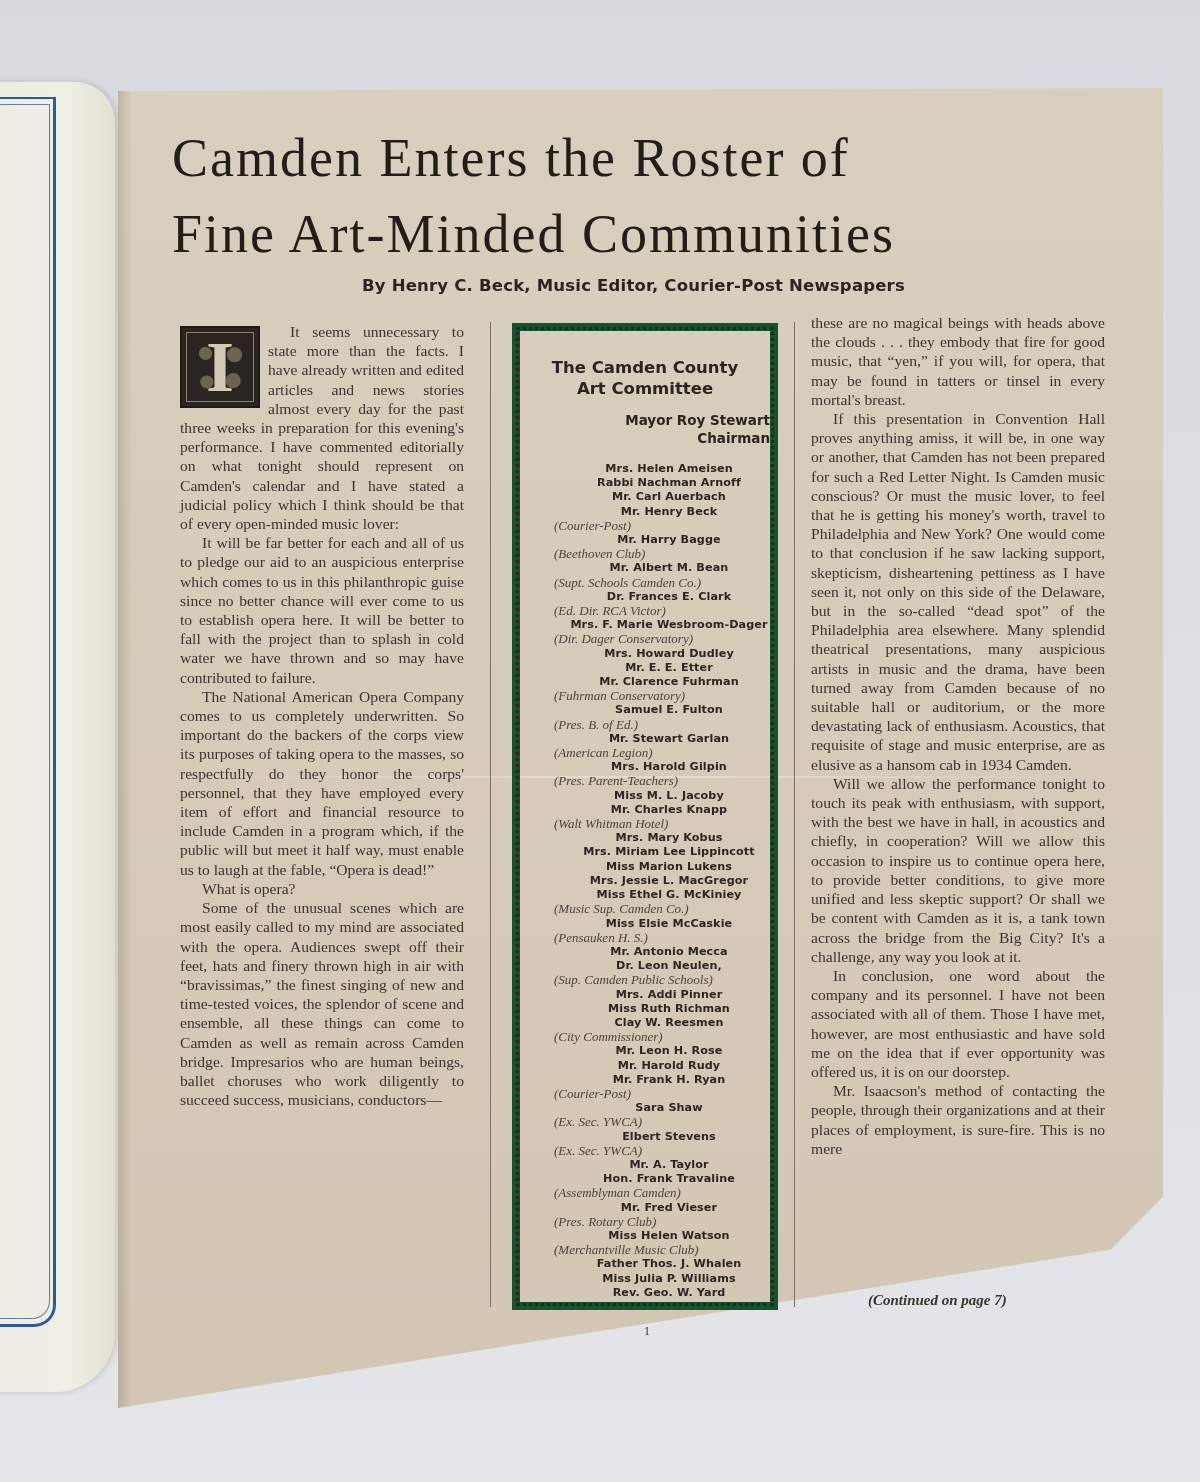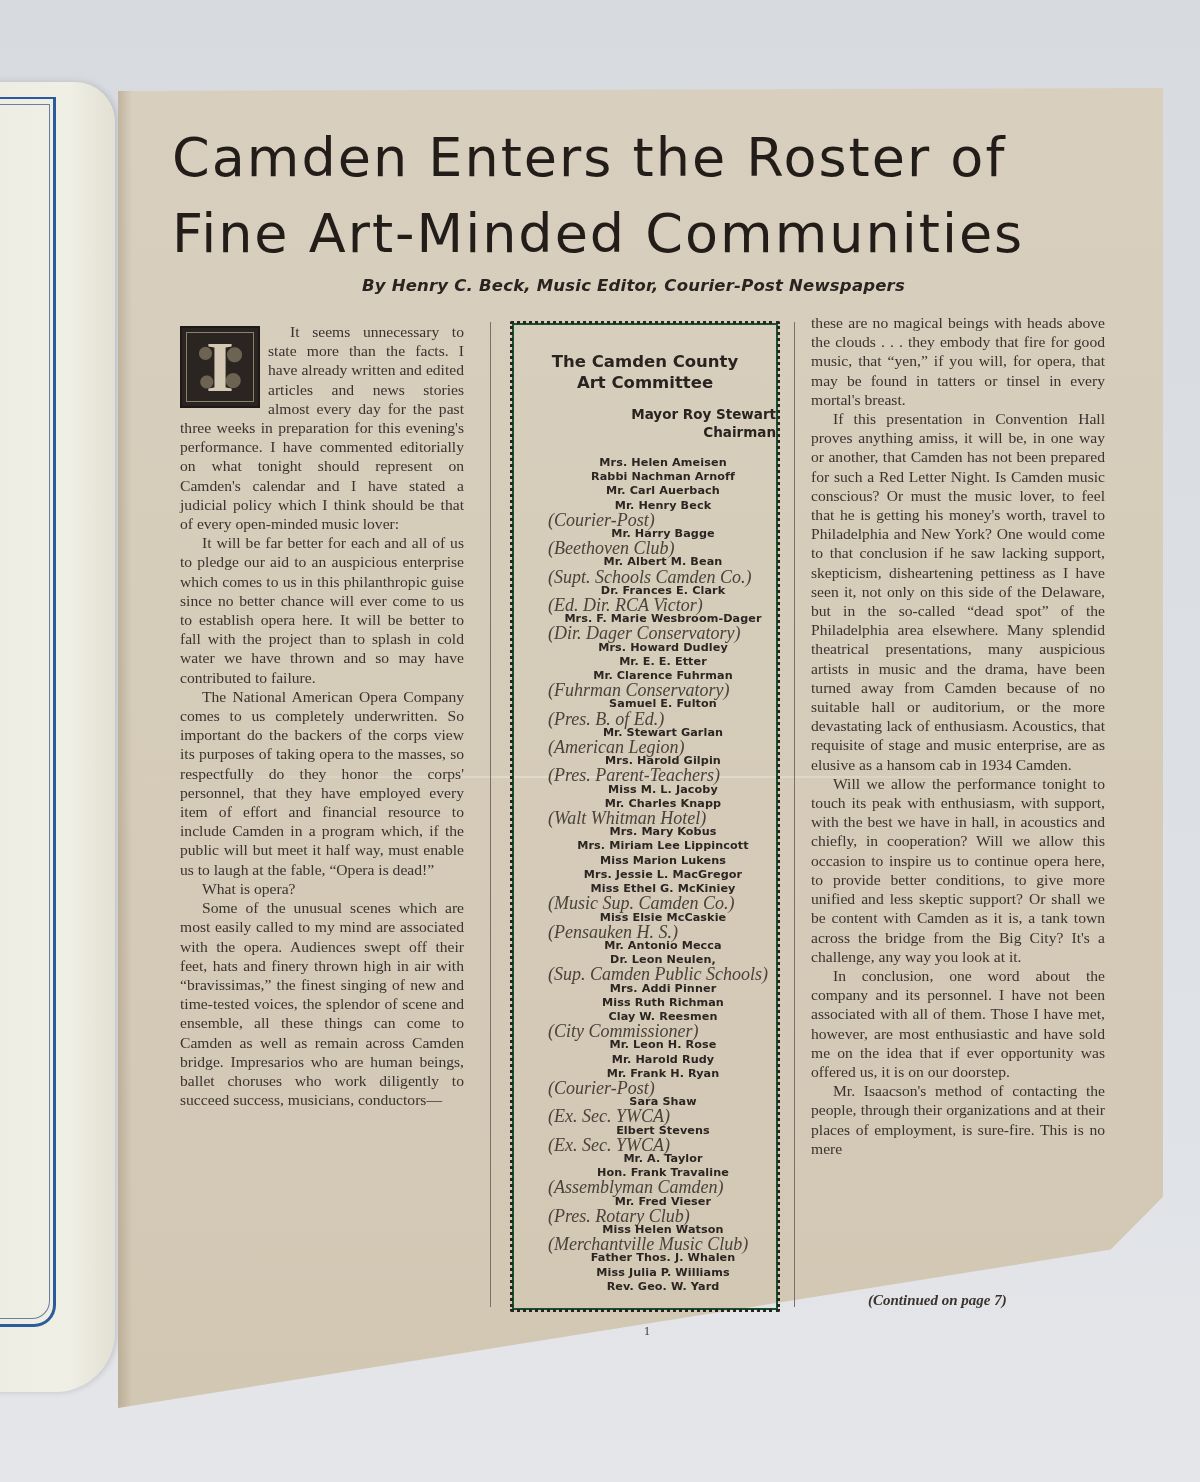--- a/index.html
+++ b/index.html
@@ -37,25 +37,25 @@
   .page::before {
     content: ""; position: absolute; left: 0; top: 0; width: 14px; height: 100%;
     background: linear-gradient(90deg, rgba(120,100,70,0.25), rgba(0,0,0,0));
   }
   .headline {
     position: absolute; left: 172px; top: 120px; width: 950px;
     font-family: "DejaVu Sans", sans-serif; font-weight: normal;
     font-size: 54px; line-height: 76px; letter-spacing: 2px;
     color: #231d1a; text-align: left;
   }
-  .headline .line { display: block; white-space: nowrap; }
+  .headline .line { display: block; white-space: nowrap; font-family: Liberation Serif, serif; }
   .byline {
     position: absolute; left: 362px; top: 276px;
     font-family: "DejaVu Sans", sans-serif; font-weight: bold; font-size: 16.5px;
-    color: #2a2420; letter-spacing: 0.2px; font-style: italic;
+    color: #2a2420; letter-spacing: 0.2px;
   }
   .col {
     position: absolute; font-size: 15.6px; line-height: 19.2px; text-align: justify;
     color: #3a332e;
   }
   .col p { text-indent: 22px; }
   .col p.noindent { text-indent: 0; }
   .col-left { left: 180px; top: 322px; width: 284px; }
   .col-right { left: 811px; top: 313px; width: 294px; }
   .dropcap {
@@ -77,21 +77,21 @@
     color: #d4c9b5; font-weight: bold;
   }
   .rule {
     position: absolute; width: 1px; background: #7a7066;
   }
   .rule-left { left: 490px; top: 322px; height: 985px; }
   .rule-right { left: 794px; top: 322px; height: 985px; }
   
   .committee {
     position: absolute; left: 512px; top: 323px; width: 266px; height: 987px;
-    border: 2px solid #14532d;
+    border: 8px solid #14532d;
   }
   .committee::before {
     content: ""; position: absolute; inset: -4px;
     border: 3px dotted #2a2420; border-radius: 2px;
   }
   .committee-title {
     position: absolute; left: 0; right: 0; top: 26px; text-align: center;
     font-family: "DejaVu Sans", sans-serif; font-weight: bold; font-size: 16.5px; line-height: 21px;
     color: #2a2420;
   }
@@ -103,21 +103,21 @@
   .members {
     position: absolute; left: 34px; top: 131px; width: 230px; list-style: none;
   }
   .members li { font-size: 11.2px; line-height: 14.2px; }
   .members .name {
     display: block; font-family: "DejaVu Sans", sans-serif; font-weight: bold;
     color: #2b2622; letter-spacing: 0.1px; text-align: center;
   }
   .members .aff {
     display: block; font-family: "Liberation Serif", serif; font-style: italic;
-    color: #4a423b; font-size: 18px; line-height: 14.2px;
+    color: #4a423b; font-size: 13px; line-height: 14.2px;
   }
   .continued {
     position: absolute; left: 868px; top: 1292px;
     font-family: "Liberation Serif", serif; font-style: italic; font-weight: bold;
     font-size: 15px; color: #3a332e;
   }
   .page-number {
     position: absolute; left: 644px; top: 1324px; font-size: 12px; color: #3a332e;
   }
   .fold {

